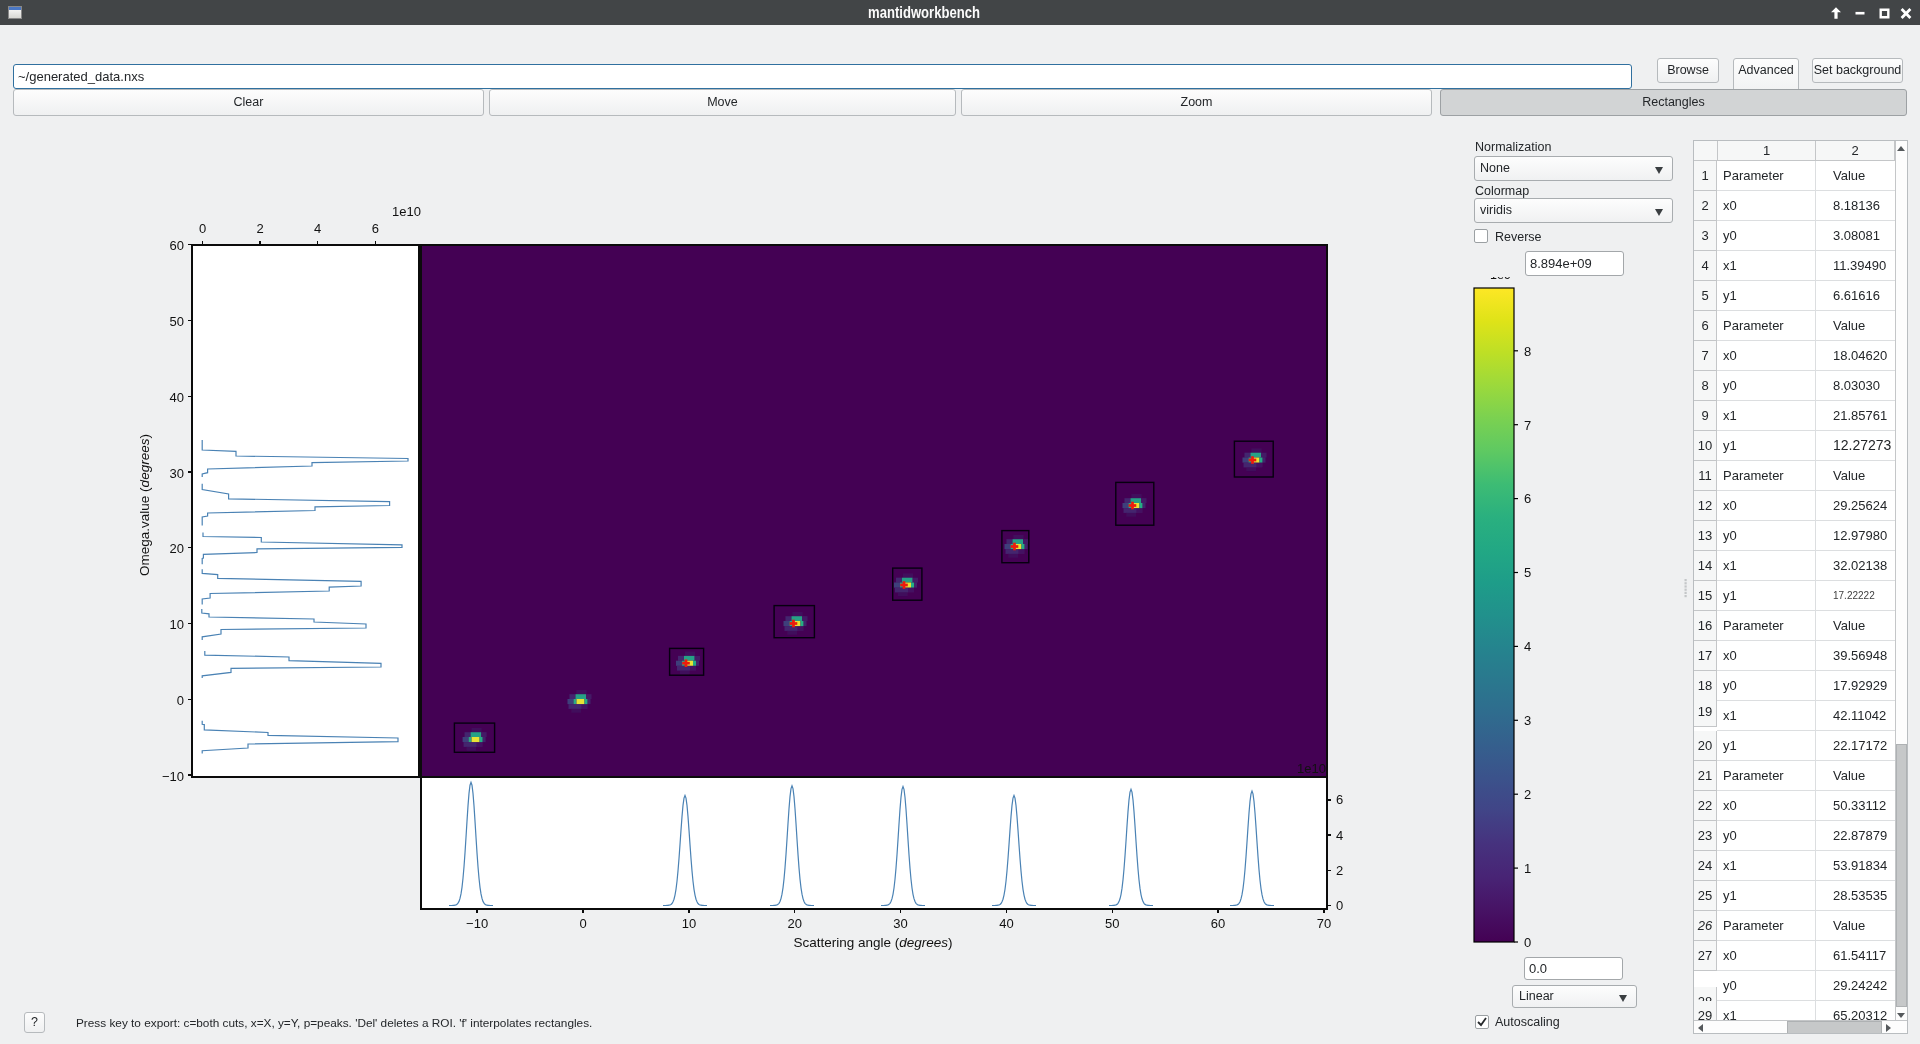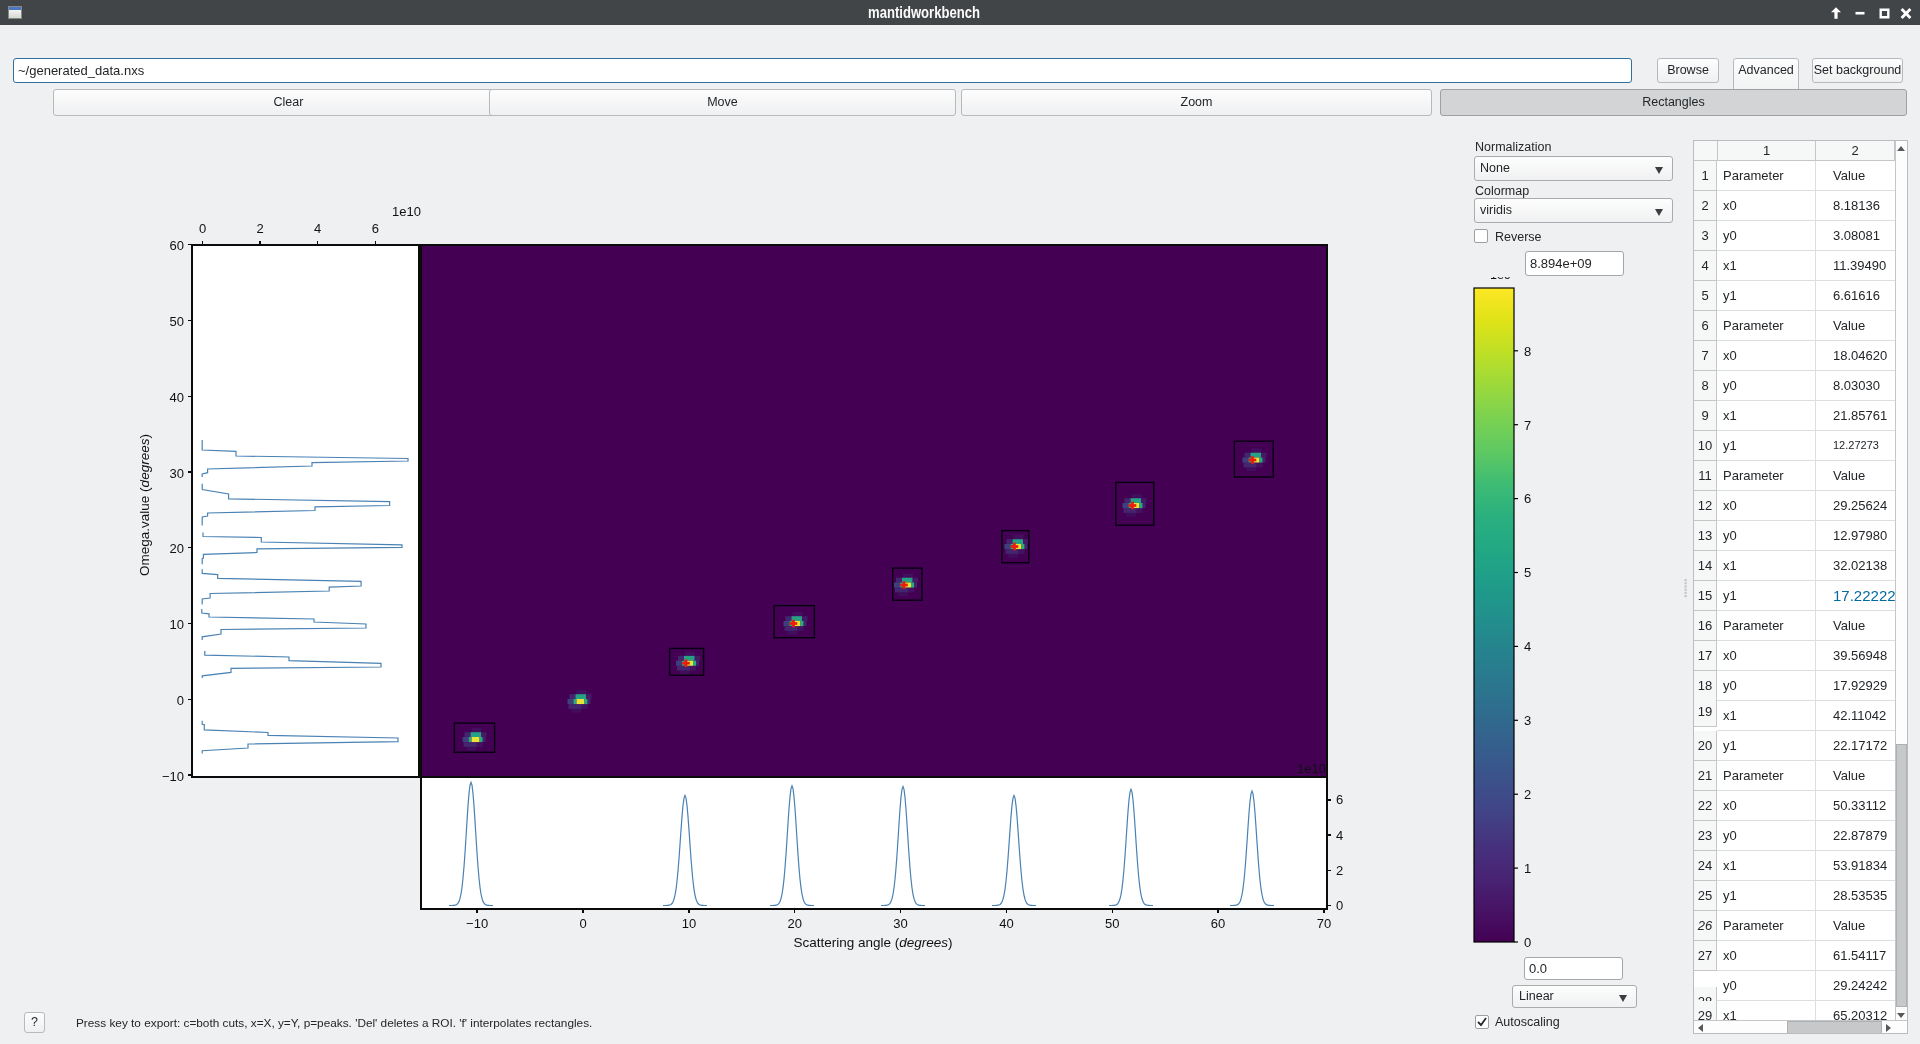--- a/index.html
+++ b/index.html
@@ -31,25 +31,25 @@
  <svg class="abs" style="left:1826px;top:3px" width="90" height="20" viewBox="0 0 90 20">
    <g fill="#fff" stroke="none">
      <path d="M10 4.2 L15 9.2 L11.6 9.2 L11.6 15.8 L8.4 15.8 L8.4 9.2 L5 9.2 Z"></path>
      <rect x="29.5" y="8.9" width="9" height="2.6"></rect>
      <path d="M53.5 5.5 h10 v10 h-10 Z M55.9 7.9 v5.2 h5.2 v-5.2 Z" fill-rule="evenodd"></path>
      <path d="M76.6 5.1 L80 8.5 L83.4 5.1 L85.4 7.1 L82 10.5 L85.4 13.9 L83.4 15.9 L80 12.5 L76.6 15.9 L74.6 13.9 L78 10.5 L74.6 7.1 Z"></path>
    </g>
  </svg>
 </div>
 
-<div class="inputbox" style="left:13px;top:58px;width:1619px;height:25px;line-height:23px;padding-left:4px;">~/generated_data.nxs</div>
+<div class="inputbox" style="left:13px;top:64px;width:1619px;height:25px;line-height:23px;padding-left:4px;">~/generated_data.nxs</div>
 <div class="btn" style="left:1657px;top:58px;width:62px;height:25px;line-height:23px;">Browse</div>
 <div class="btn" style="left:1733px;top:58px;width:66px;height:41px;line-height:23px;">Advanced</div>
 <div class="btn" style="left:1812px;top:58px;width:91px;height:25px;line-height:23px;">Set background</div>
-<div class="btn" style="left:13px;top:89px;width:471px;height:27px;line-height:25px;margin-left:40px;">Clear</div>
+<div class="btn" style="left:13px;top:89px;width:471px;height:27px;line-height:25px;">Clear</div>
 <div class="btn" style="left:489px;top:89px;width:467px;height:27px;line-height:25px;">Move</div>
 <div class="btn" style="left:961px;top:89px;width:471px;height:27px;line-height:25px;">Zoom</div>
 <div class="btn pressed" style="left:1440px;top:89px;width:467px;height:27px;line-height:25px;">Rectangles</div>
 
 <svg class="abs" style="left:0;top:0;" width="1460" height="1044" viewBox="0 0 1460 1044" shape-rendering="crispEdges">
     <rect x="192" y="245" width="227" height="532" fill="#ffffff"></rect>
     <rect x="421" y="245" width="906" height="532" fill="#440154"></rect>
     <rect x="421" y="777" width="906" height="132" fill="#ffffff"></rect>
     <g shape-rendering="auto">
       <defs>
@@ -300,36 +300,36 @@
     <div class="abs" style="left:23px;top:200px;width:99px;height:30px;border-right:1px solid #dcdee0;border-bottom:1px solid #dcdee0;font-size:13px;line-height:29px;color:#232629;padding-left:6px;">x0</div>
     <div class="abs" style="left:122px;top:200px;width:79px;height:30px;border-bottom:1px solid #dcdee0;font-size:13px;line-height:29px;color:#232629;padding-left:17px;">18.04620</div>
     <div class="abs" style="left:0;top:230px;width:23px;height:30px;background:#f6f7f7;border-right:1px solid #c4c6c8;border-bottom:1px solid #c4c6c8;font-size:13px;text-align:center;line-height:29px;color:#232629;">8</div>
     <div class="abs" style="left:23px;top:230px;width:99px;height:30px;border-right:1px solid #dcdee0;border-bottom:1px solid #dcdee0;font-size:13px;line-height:29px;color:#232629;padding-left:6px;">y0</div>
     <div class="abs" style="left:122px;top:230px;width:79px;height:30px;border-bottom:1px solid #dcdee0;font-size:13px;line-height:29px;color:#232629;padding-left:17px;">8.03030</div>
     <div class="abs" style="left:0;top:260px;width:23px;height:30px;background:#f6f7f7;border-right:1px solid #c4c6c8;border-bottom:1px solid #c4c6c8;font-size:13px;text-align:center;line-height:29px;color:#232629;">9</div>
     <div class="abs" style="left:23px;top:260px;width:99px;height:30px;border-right:1px solid #dcdee0;border-bottom:1px solid #dcdee0;font-size:13px;line-height:29px;color:#232629;padding-left:6px;">x1</div>
     <div class="abs" style="left:122px;top:260px;width:79px;height:30px;border-bottom:1px solid #dcdee0;font-size:13px;line-height:29px;color:#232629;padding-left:17px;">21.85761</div>
     <div class="abs" style="left:0;top:290px;width:23px;height:30px;background:#f6f7f7;border-right:1px solid #c4c6c8;border-bottom:1px solid #c4c6c8;font-size:13px;text-align:center;line-height:29px;color:#232629;">10</div>
     <div class="abs" style="left:23px;top:290px;width:99px;height:30px;border-right:1px solid #dcdee0;border-bottom:1px solid #dcdee0;font-size:13px;line-height:29px;color:#232629;padding-left:6px;">y1</div>
-    <div class="abs" style="left:122px;top:290px;width:79px;height:30px;border-bottom:1px solid #dcdee0;font-size:11px;line-height:29px;color:#232629;padding-left:17px;">12.27273</div>
+    <div class="abs" style="left:122px;top:290px;width:79px;height:30px;border-bottom:1px solid #dcdee0;font-size:14px;line-height:29px;color:#232629;padding-left:17px;">12.27273</div>
     <div class="abs" style="left:0;top:320px;width:23px;height:30px;background:#f6f7f7;border-right:1px solid #c4c6c8;border-bottom:1px solid #c4c6c8;font-size:13px;text-align:center;line-height:29px;color:#232629;">11</div>
     <div class="abs" style="left:23px;top:320px;width:99px;height:30px;border-right:1px solid #dcdee0;border-bottom:1px solid #dcdee0;font-size:13px;line-height:29px;color:#232629;padding-left:6px;">Parameter</div>
     <div class="abs" style="left:122px;top:320px;width:79px;height:30px;border-bottom:1px solid #dcdee0;font-size:13px;line-height:29px;color:#232629;padding-left:17px;">Value</div>
     <div class="abs" style="left:0;top:350px;width:23px;height:30px;background:#f6f7f7;border-right:1px solid #c4c6c8;border-bottom:1px solid #c4c6c8;font-size:13px;text-align:center;line-height:29px;color:#232629;">12</div>
     <div class="abs" style="left:23px;top:350px;width:99px;height:30px;border-right:1px solid #dcdee0;border-bottom:1px solid #dcdee0;font-size:13px;line-height:29px;color:#232629;padding-left:6px;">x0</div>
     <div class="abs" style="left:122px;top:350px;width:79px;height:30px;border-bottom:1px solid #dcdee0;font-size:13px;line-height:29px;color:#232629;padding-left:17px;">29.25624</div>
     <div class="abs" style="left:0;top:380px;width:23px;height:30px;background:#f6f7f7;border-right:1px solid #c4c6c8;border-bottom:1px solid #c4c6c8;font-size:13px;text-align:center;line-height:29px;color:#232629;">13</div>
     <div class="abs" style="left:23px;top:380px;width:99px;height:30px;border-right:1px solid #dcdee0;border-bottom:1px solid #dcdee0;font-size:13px;line-height:29px;color:#232629;padding-left:6px;">y0</div>
     <div class="abs" style="left:122px;top:380px;width:79px;height:30px;border-bottom:1px solid #dcdee0;font-size:13px;line-height:29px;color:#232629;padding-left:17px;">12.97980</div>
     <div class="abs" style="left:0;top:410px;width:23px;height:30px;background:#f6f7f7;border-right:1px solid #c4c6c8;border-bottom:1px solid #c4c6c8;font-size:13px;text-align:center;line-height:29px;color:#232629;">14</div>
     <div class="abs" style="left:23px;top:410px;width:99px;height:30px;border-right:1px solid #dcdee0;border-bottom:1px solid #dcdee0;font-size:13px;line-height:29px;color:#232629;padding-left:6px;">x1</div>
     <div class="abs" style="left:122px;top:410px;width:79px;height:30px;border-bottom:1px solid #dcdee0;font-size:13px;line-height:29px;color:#232629;padding-left:17px;">32.02138</div>
     <div class="abs" style="left:0;top:440px;width:23px;height:30px;background:#f6f7f7;border-right:1px solid #c4c6c8;border-bottom:1px solid #c4c6c8;font-size:13px;text-align:center;line-height:29px;color:#232629;">15</div>
     <div class="abs" style="left:23px;top:440px;width:99px;height:30px;border-right:1px solid #dcdee0;border-bottom:1px solid #dcdee0;font-size:13px;line-height:29px;color:#232629;padding-left:6px;">y1</div>
-    <div class="abs" style="left:122px;top:440px;width:79px;height:30px;border-bottom:1px solid #dcdee0;font-size:15px;line-height:29px;color:#0369a1;padding-left:17px;">17.22222</div>
+    <div class="abs" style="left:122px;top:440px;width:79px;height:30px;border-bottom:1px solid #dcdee0;font-size:10px;line-height:29px;color:#404040;padding-left:17px;">17.22222</div>
     <div class="abs" style="left:0;top:470px;width:23px;height:30px;background:#f6f7f7;border-right:1px solid #c4c6c8;border-bottom:1px solid #c4c6c8;font-size:13px;text-align:center;line-height:29px;color:#232629;">16</div>
     <div class="abs" style="left:23px;top:470px;width:99px;height:30px;border-right:1px solid #dcdee0;border-bottom:1px solid #dcdee0;font-size:13px;line-height:29px;color:#232629;padding-left:6px;">Parameter</div>
     <div class="abs" style="left:122px;top:470px;width:79px;height:30px;border-bottom:1px solid #dcdee0;font-size:13px;line-height:29px;color:#232629;padding-left:17px;">Value</div>
     <div class="abs" style="left:0;top:500px;width:23px;height:30px;background:#f6f7f7;border-right:1px solid #c4c6c8;border-bottom:1px solid #c4c6c8;font-size:13px;text-align:center;line-height:29px;color:#232629;">17</div>
     <div class="abs" style="left:23px;top:500px;width:99px;height:30px;border-right:1px solid #dcdee0;border-bottom:1px solid #dcdee0;font-size:13px;line-height:29px;color:#232629;padding-left:6px;">x0</div>
     <div class="abs" style="left:122px;top:500px;width:79px;height:30px;border-bottom:1px solid #dcdee0;font-size:13px;line-height:29px;color:#232629;padding-left:17px;">39.56948</div>
     <div class="abs" style="left:0;top:530px;width:23px;height:30px;background:#f6f7f7;border-right:1px solid #c4c6c8;border-bottom:1px solid #c4c6c8;font-size:13px;text-align:center;line-height:29px;color:#232629;">18</div>
     <div class="abs" style="left:23px;top:530px;width:99px;height:30px;border-right:1px solid #dcdee0;border-bottom:1px solid #dcdee0;font-size:13px;line-height:29px;color:#232629;padding-left:6px;">y0</div>
     <div class="abs" style="left:122px;top:530px;width:79px;height:30px;border-bottom:1px solid #dcdee0;font-size:13px;line-height:29px;color:#232629;padding-left:17px;">17.92929</div>
     <div class="abs" style="left:0;top:556px;width:23px;height:30px;background:#f6f7f7;border-right:1px solid #c4c6c8;border-bottom:1px solid #c4c6c8;font-size:13px;text-align:center;line-height:29px;color:#232629;">19</div>

